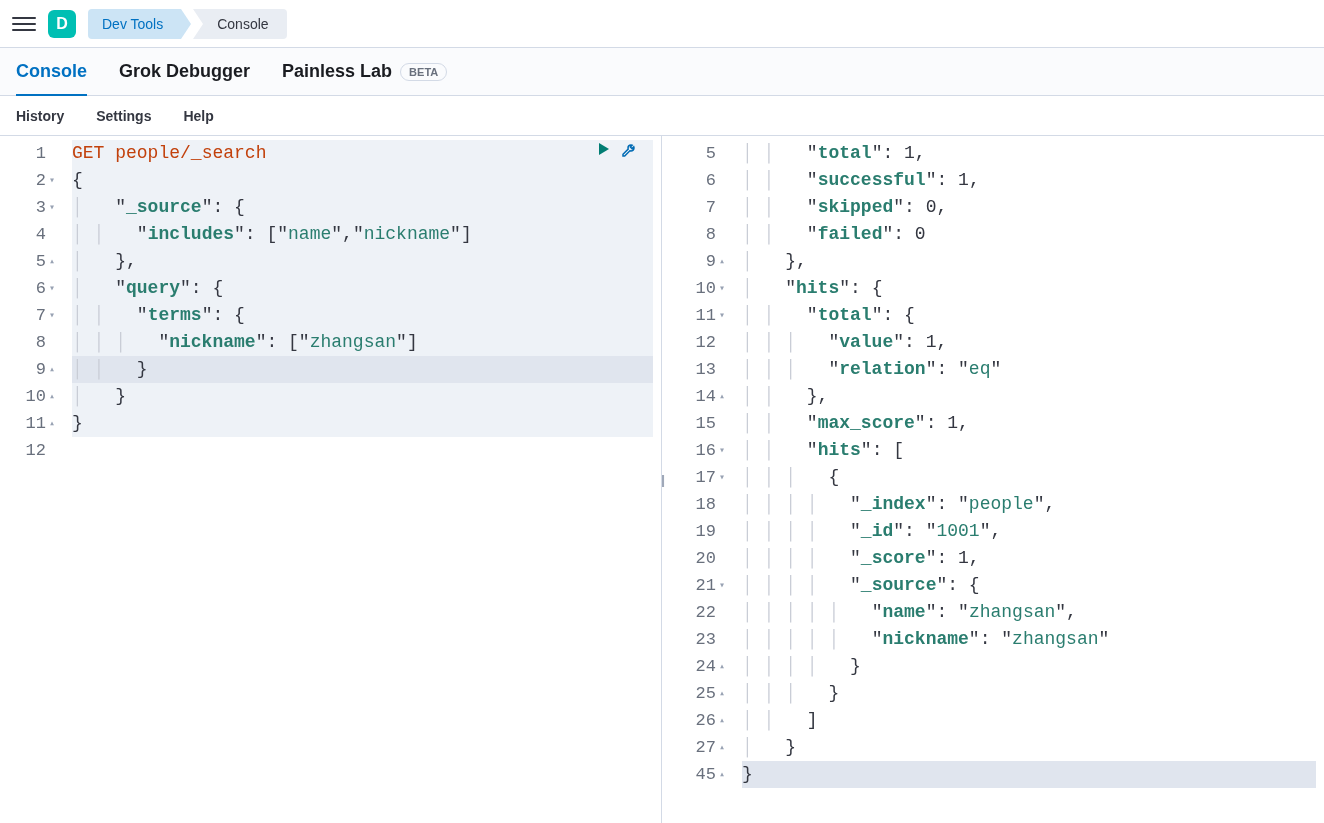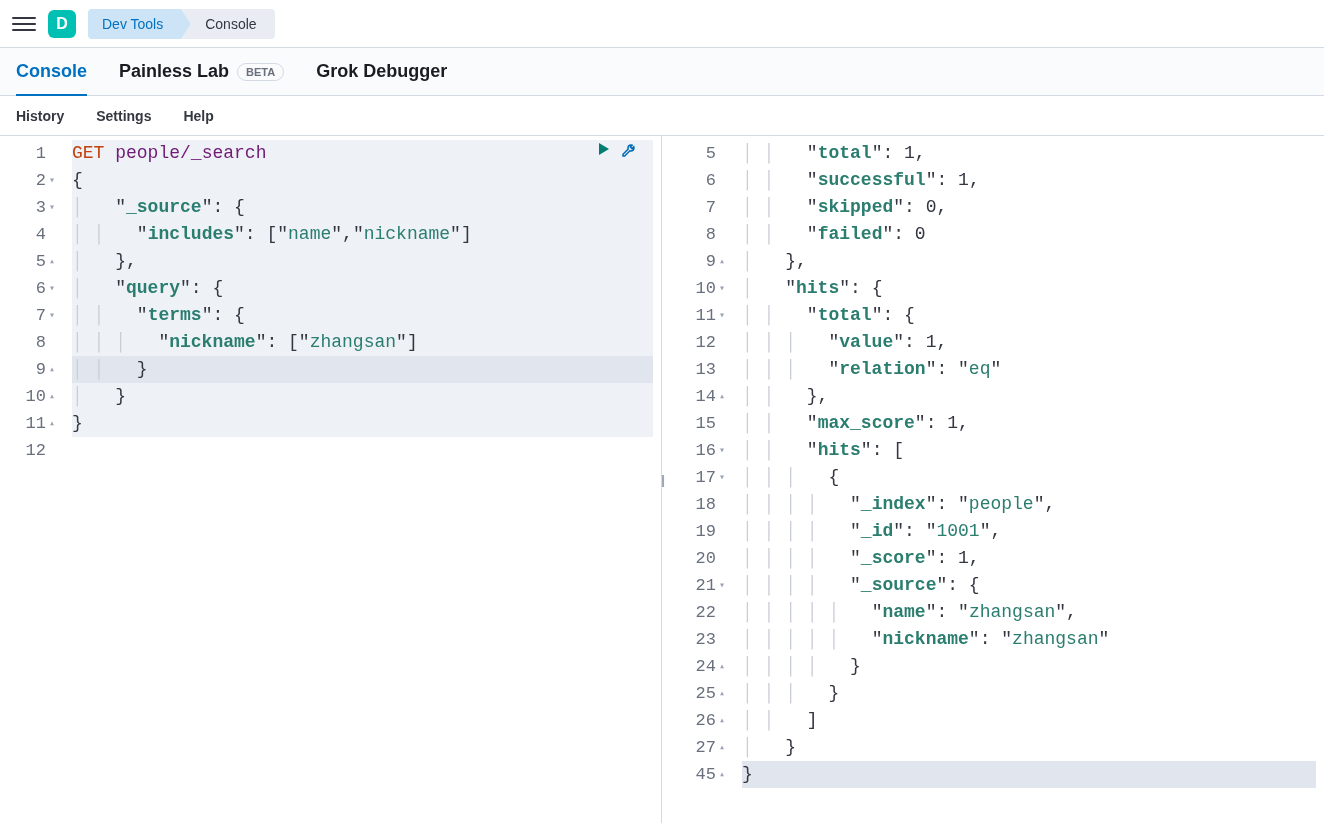--- a/index.html
+++ b/index.html
@@ -3,21 +3,21 @@
 <meta charset="utf-8">
 <style>
 * { box-sizing: border-box; margin: 0; padding: 0; }
 body { font-family: -apple-system, BlinkMacSystemFont, "Segoe UI", Helvetica, Arial, sans-serif; font-size: 14px; color: #1a1c21; background: #fff; }
 
 
 .topbar { height: 48px; border-bottom: 1px solid #d3dae6; display: flex; align-items: center; padding: 0 12px; gap: 12px; }
 .hamburger { width: 24px; height: 24px; display: flex; flex-direction: column; justify-content: center; gap: 4px; cursor: pointer; }
 .hamburger span { height: 2px; background: #343741; border-radius: 1px; }
 .app-badge { width: 28px; height: 28px; background: #00bfb3; border-radius: 6px; color: #fff; font-weight: 700; display: flex; align-items: center; justify-content: center; font-size: 16px; }
-.breadcrumb { display: flex; align-items: center; gap: 0; }
+.breadcrumb { display: flex; align-items: center; gap: 12px; }
 .crumb { position: relative; height: 30px; display: flex; align-items: center; padding: 0 18px 0 22px; font-size: 14px; }
 .crumb.first { background: #cce4f5; color: #0071c2; border-radius: 4px 0 0 4px; padding-left: 14px; }
 .crumb.first::after { content: ""; position: absolute; right: -10px; top: 0; border-top: 15px solid transparent; border-bottom: 15px solid transparent; border-left: 10px solid #cce4f5; z-index: 2; }
 .crumb.second { background: #e9edf3; color: #343741; border-radius: 0 4px 4px 0; padding-left: 24px; }
 .crumb.second::before { content: ""; position: absolute; left: 0; top: 0; border-top: 15px solid transparent; border-bottom: 15px solid transparent; border-left: 10px solid #fff; z-index: 1; }
 
 
 .tabbar { height: 48px; border-bottom: 1px solid #d3dae6; display: flex; align-items: center; padding: 0 16px; gap: 32px; background: #fafbfd; }
 .tab { font-size: 18px; font-weight: 700; color: #1a1c21; cursor: pointer; height: 100%; display: flex; align-items: center; gap: 8px; position: relative; }
 .tab.active { color: #0071c2; }
@@ -38,21 +38,21 @@
 .gutter.wide { width: 72px; }
 .gutter-line { height: 27px; line-height: 27px; display: flex; align-items: center; justify-content: flex-end; gap: 2px; }
 .fold { width: 8px; font-size: 10px; color: #98a2b3; text-align: center; }
 
 .code { flex: 1; padding: 4px 8px; font-family: "SFMono-Regular", Consolas, "Liberation Mono", Menlo, monospace; font-size: 18px; line-height: 27px; white-space: pre; overflow-x: auto; }
 .code-line { height: 27px; }
 .code-line.hl-strong { background: #e0e5ee; }
 .shaded { background: #eef2f7; }
 
 .method { color: #c2410c; font-weight: 400; }
-.path { color: #701a75; }
+.path { color: #c2410c; }
 .key { color: #2a7d6f; font-weight: bold; }
 .str { color: #2a7d6f; }
 .punct { color: #343741; }
 .num { color: #343741; }
 
 
 .actions { position: absolute; top: 6px; right: 24px; display: flex; gap: 10px; z-index: 3; }
 .play-icon svg, .wrench-icon svg { display: block; }
 
 
@@ -72,25 +72,25 @@
     <div class="crumb first">Dev Tools</div>
     <div class="crumb second">Console</div>
   </div>
 </div>
 
 <div class="tabbar">
   <div class="tab active">
       <span>Console</span>
     </div>
   <div class="tab">
+      <span>Grok Debugger</span>
+    </div>
+  <div class="tab">
       <span>Painless Lab</span>
       <span class="badge">BETA</span>
-    </div>
-  <div class="tab">
-      <span>Grok Debugger</span>
     </div>
 </div>
 
 <div class="subbar">
   <a>History</a>
   <a>Settings</a>
   <a>Help</a>
 </div>
 
 <div class="workspace">

